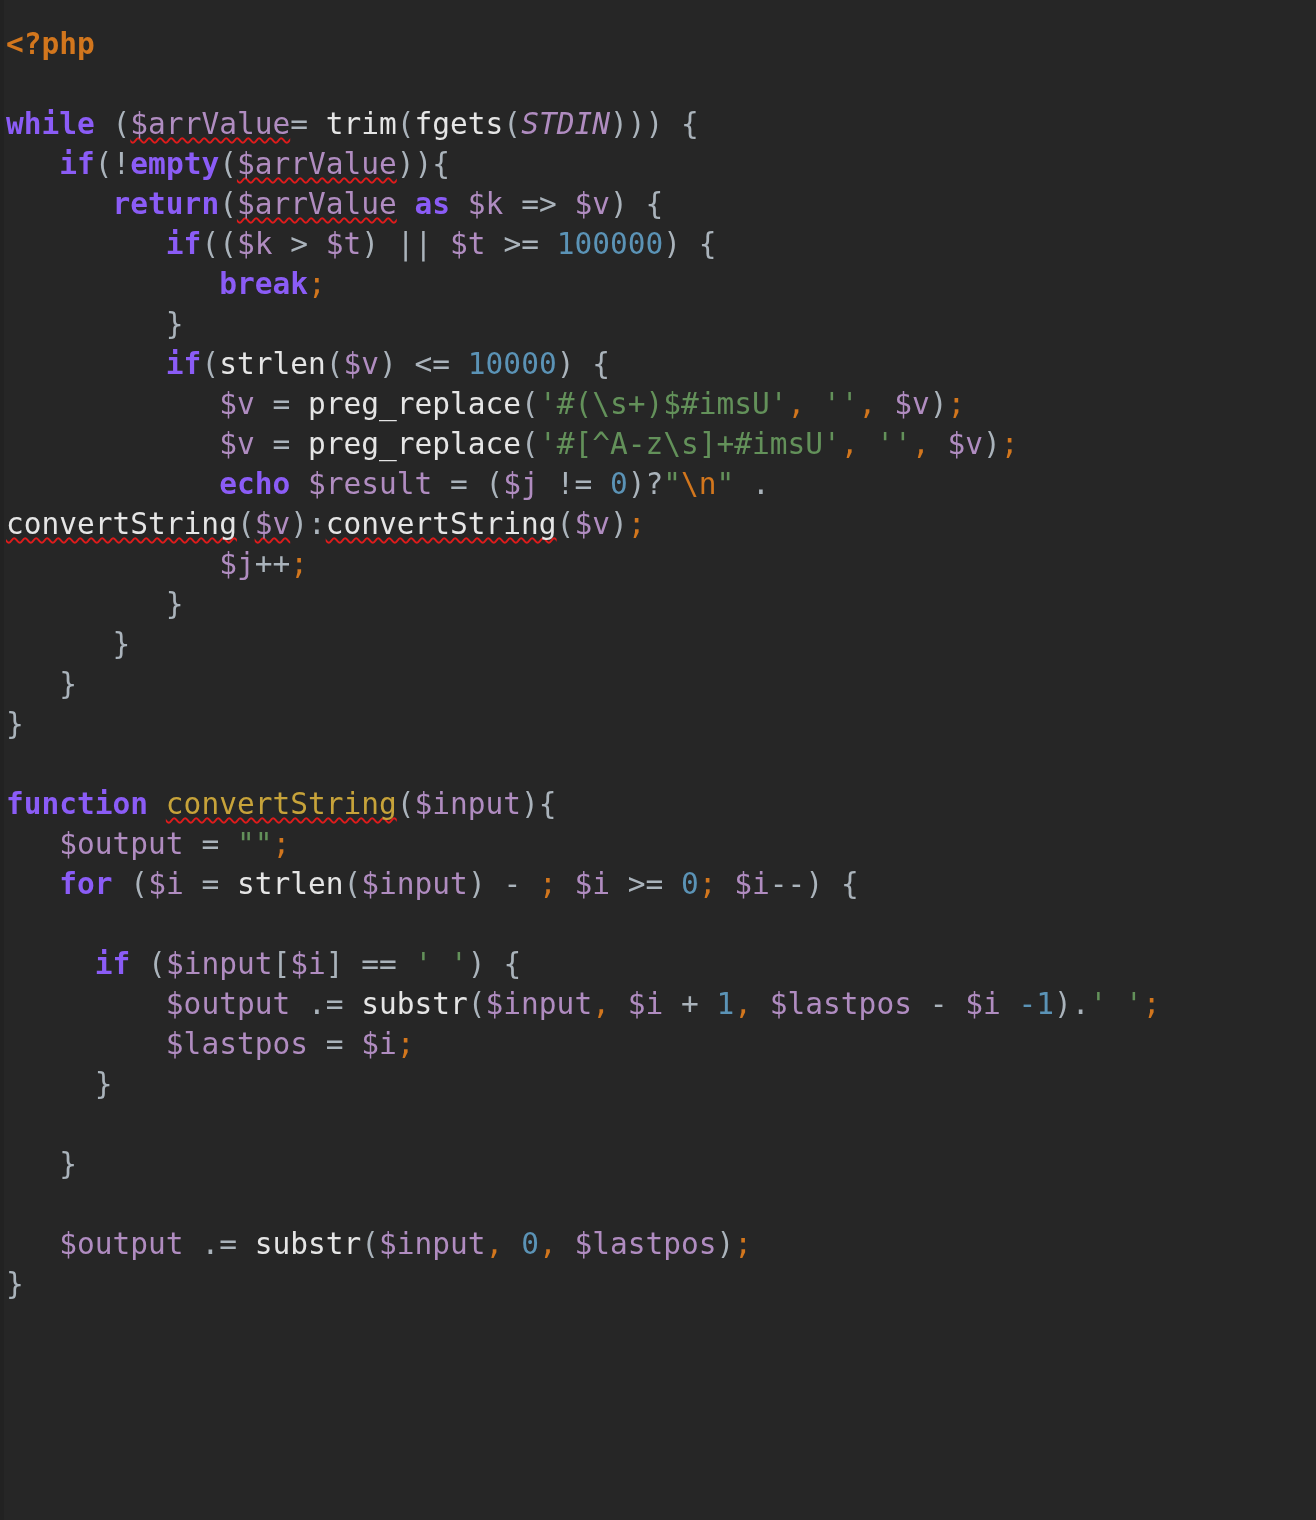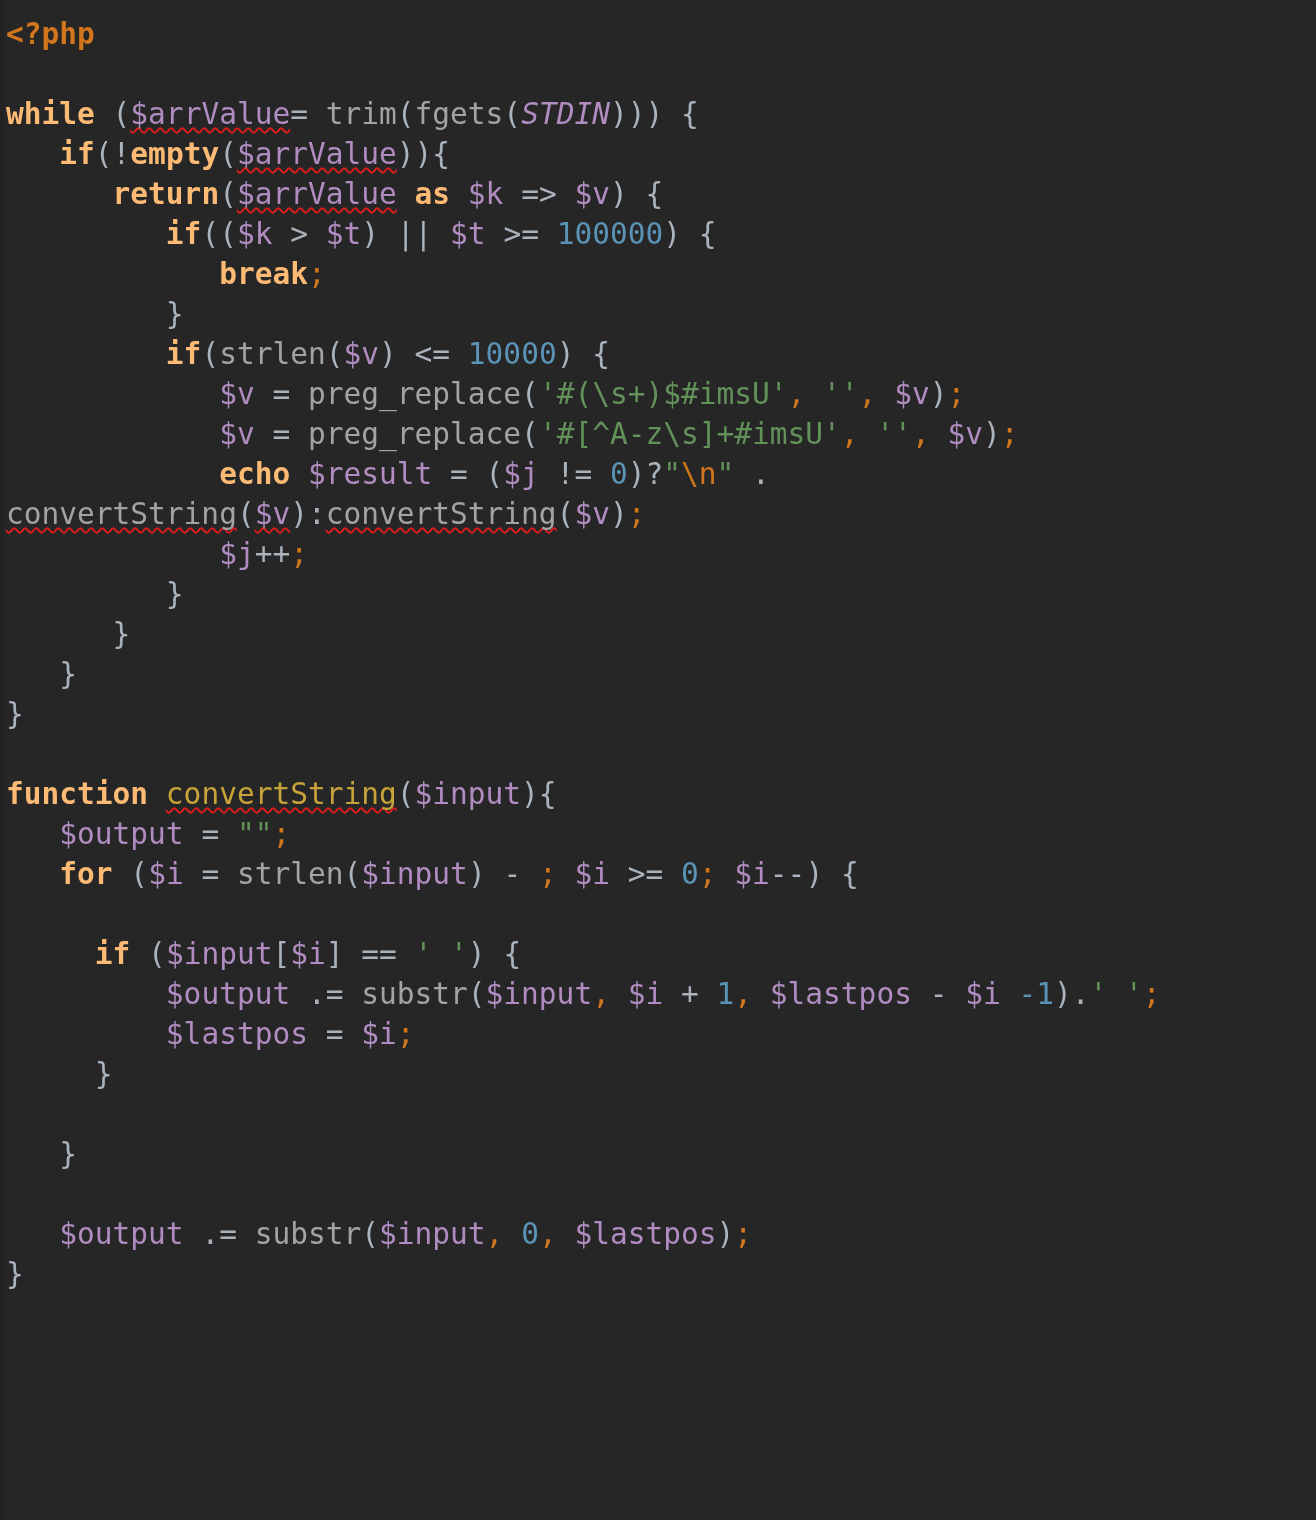--- a/index.html
+++ b/index.html
@@ -21,35 +21,35 @@
     position: absolute;
     left: 0; top: 0;
     width: 4px;
     height: 100%;
     background: #222222;
   }
   #code-surface {
     position: absolute;
     left: 0; top: 0;
     width: 1316px;
-    padding: 14px 0 0 0;
+    padding: 24px 0 0 0;
     box-sizing: border-box;
   }
   .code-line {
     font-size: 29.5px;
     line-height: 40px;
     white-space: pre;
     letter-spacing: 0px;
     min-height: 40px;
     padding-left: 6px;
   }
   
-  .kw   { color: #fdba74; font-weight: bold; }           
+  .kw   { color: #8b5cf6; font-weight: bold; }           
   .var  { color: #b08cc0; }                              
-  .fn   { color: #a3a3a3; }                              
+  .fn   { color: #e5e5e5; }                              
   .fndef{ color: #c7a33a; }                              
   .num  { color: #5b93b6; }                              
   .str  { color: #63915a; }                              
   .esc  { color: #d2761d; }                              
   .pun  { color: #aab3bb; }                              
   .sem  { color: #d2761d; }                              
   .cst  { color: #b08cc0; font-style: italic; }          
   .tag  { color: #d2761d; font-weight: bold; }           
 
   

